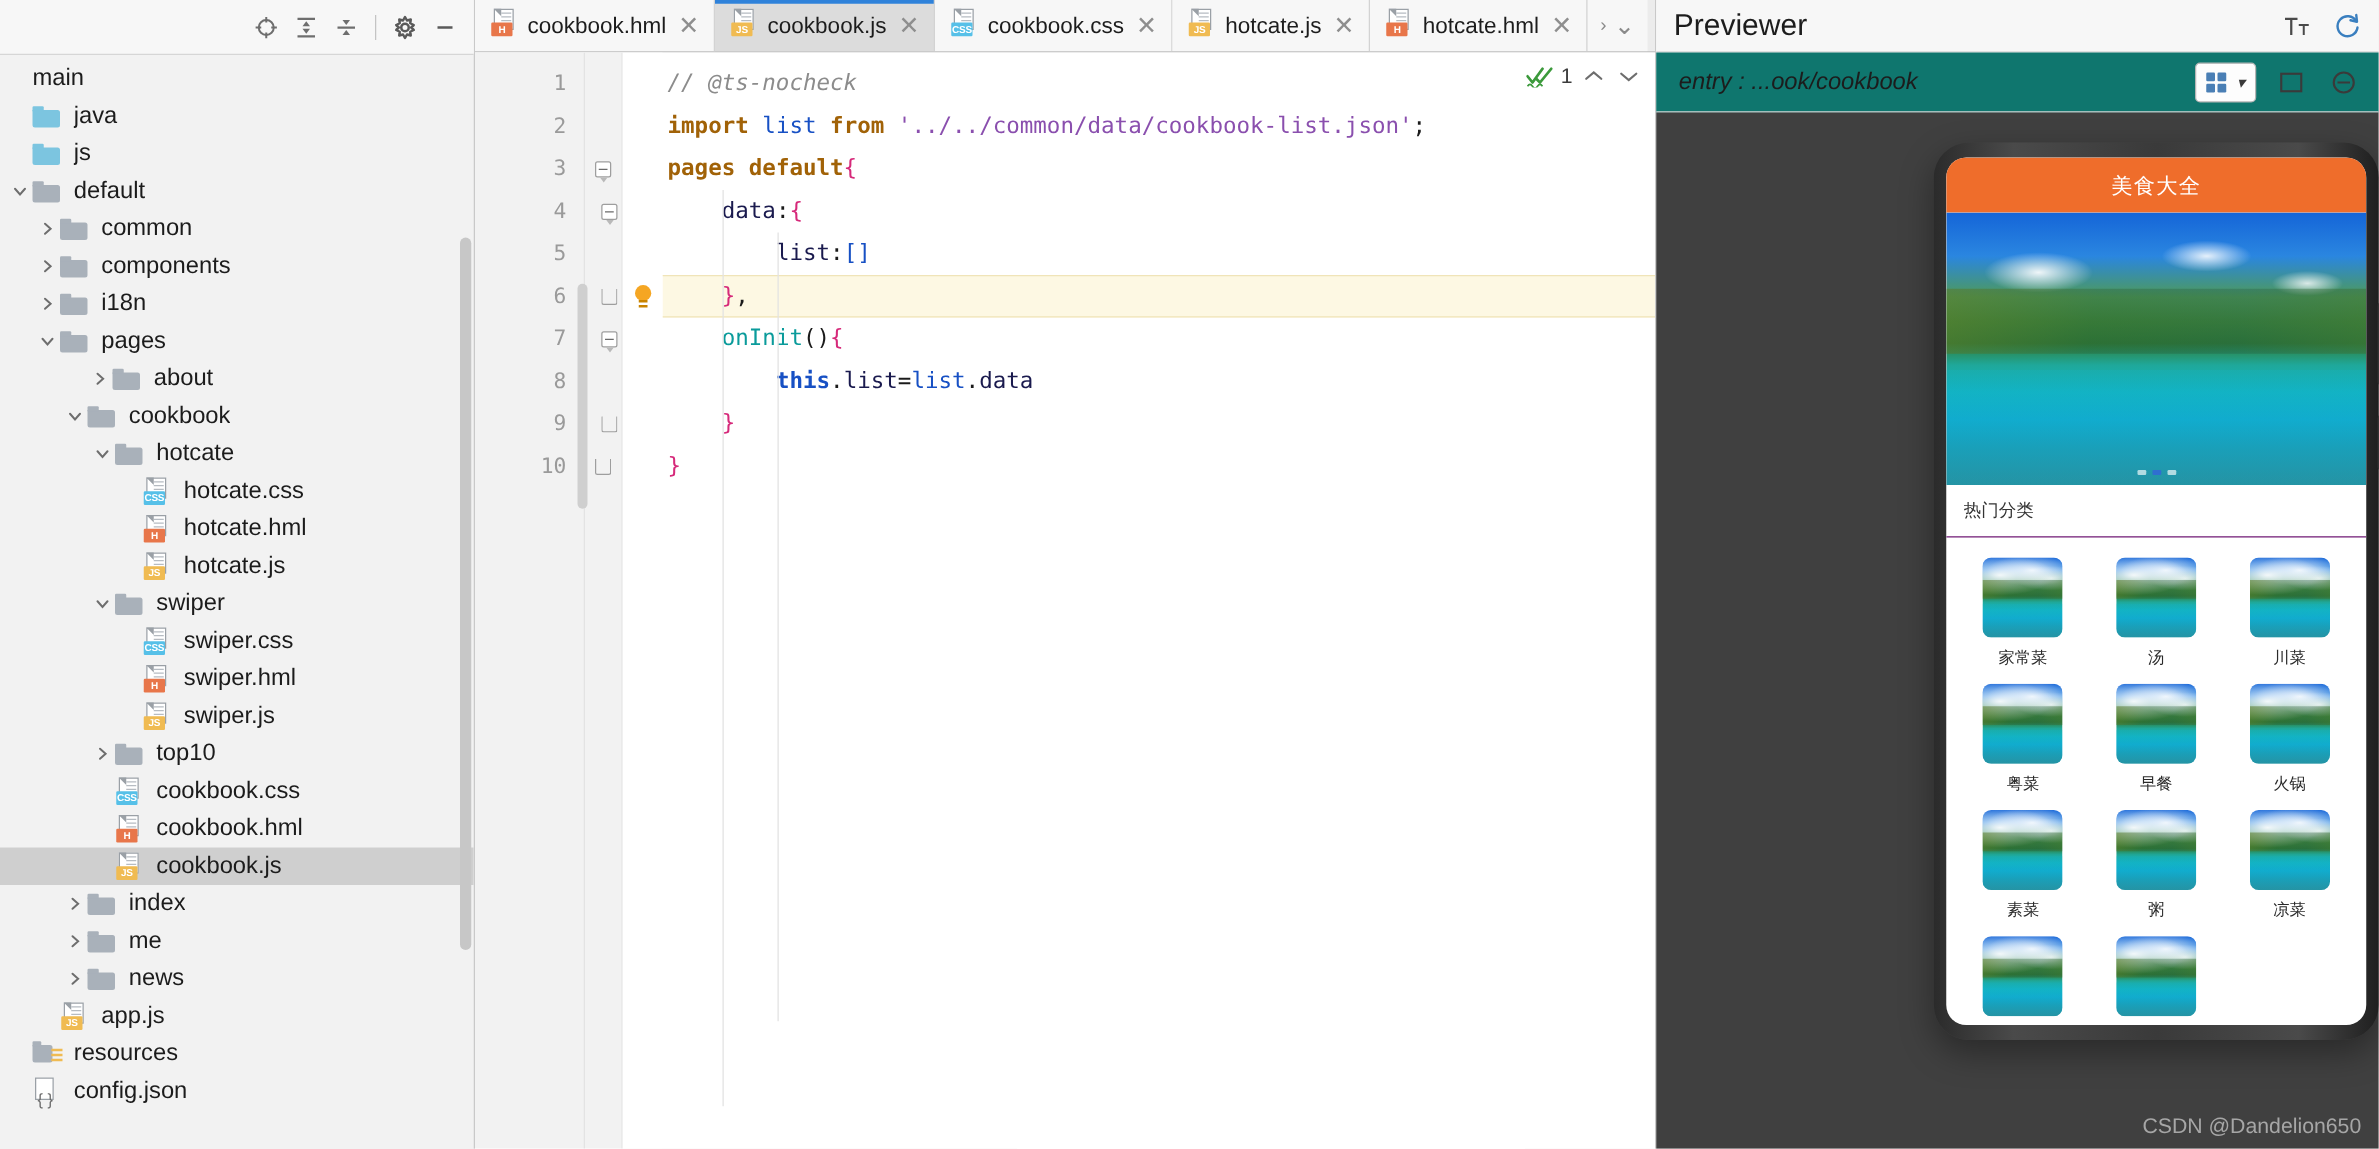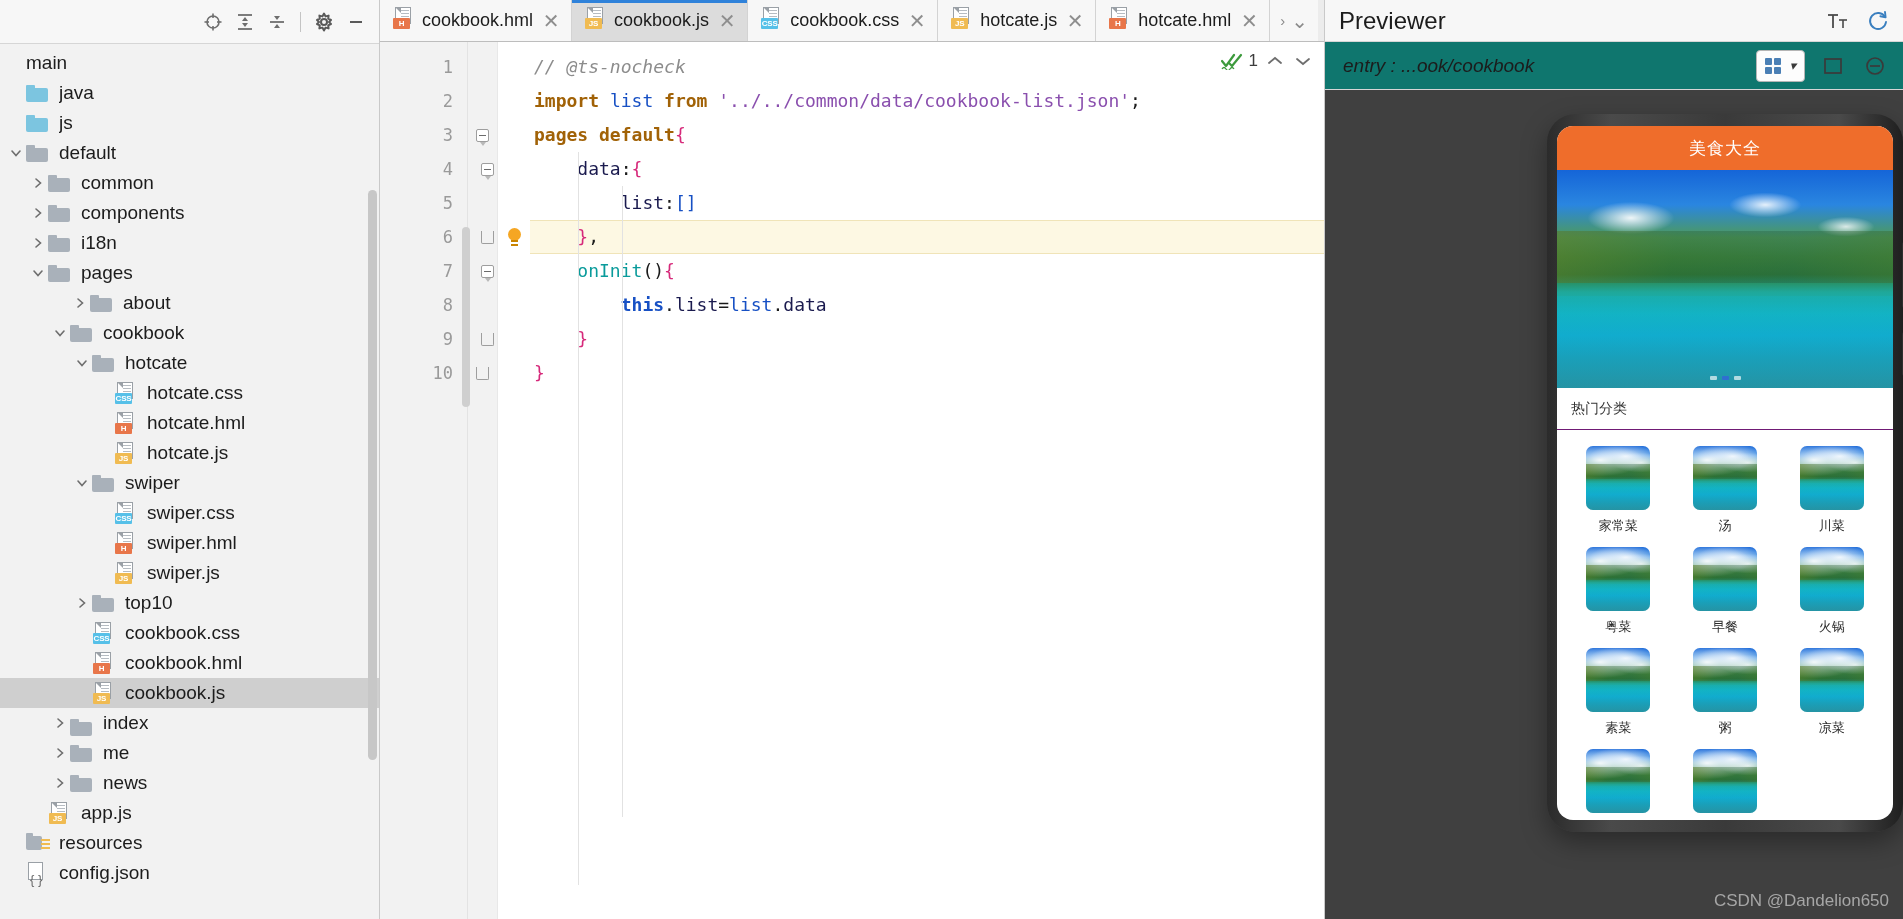--- a/index.html
+++ b/index.html
@@ -695,21 +695,21 @@
                 <span class="lines">
                   <i></i>
                   <i></i>
                   <i></i>
                 </span>
                 <span class="badge badge-js">JS</span>
               </span>
             </span>
             <span class="lbl">cookbook.js</span>
           </div>
-          <div class="row" style="padding-left: 50px; align-items: flex-end;">
+          <div class="row" style="padding-left: 50px;">
             <span class="arrow">
               <svg width="14" height="14" viewBox="0 0 14 14">
                 <polyline points="5,3 9.5,7 5,11" fill="none" stroke="#6e6e6e" stroke-width="1.6" stroke-linecap="round"></polyline>
               </svg>
             </span>
             <span class="ic">
               <span class="folder-grey"></span>
             </span>
             <span class="lbl">index</span>
           </div>

